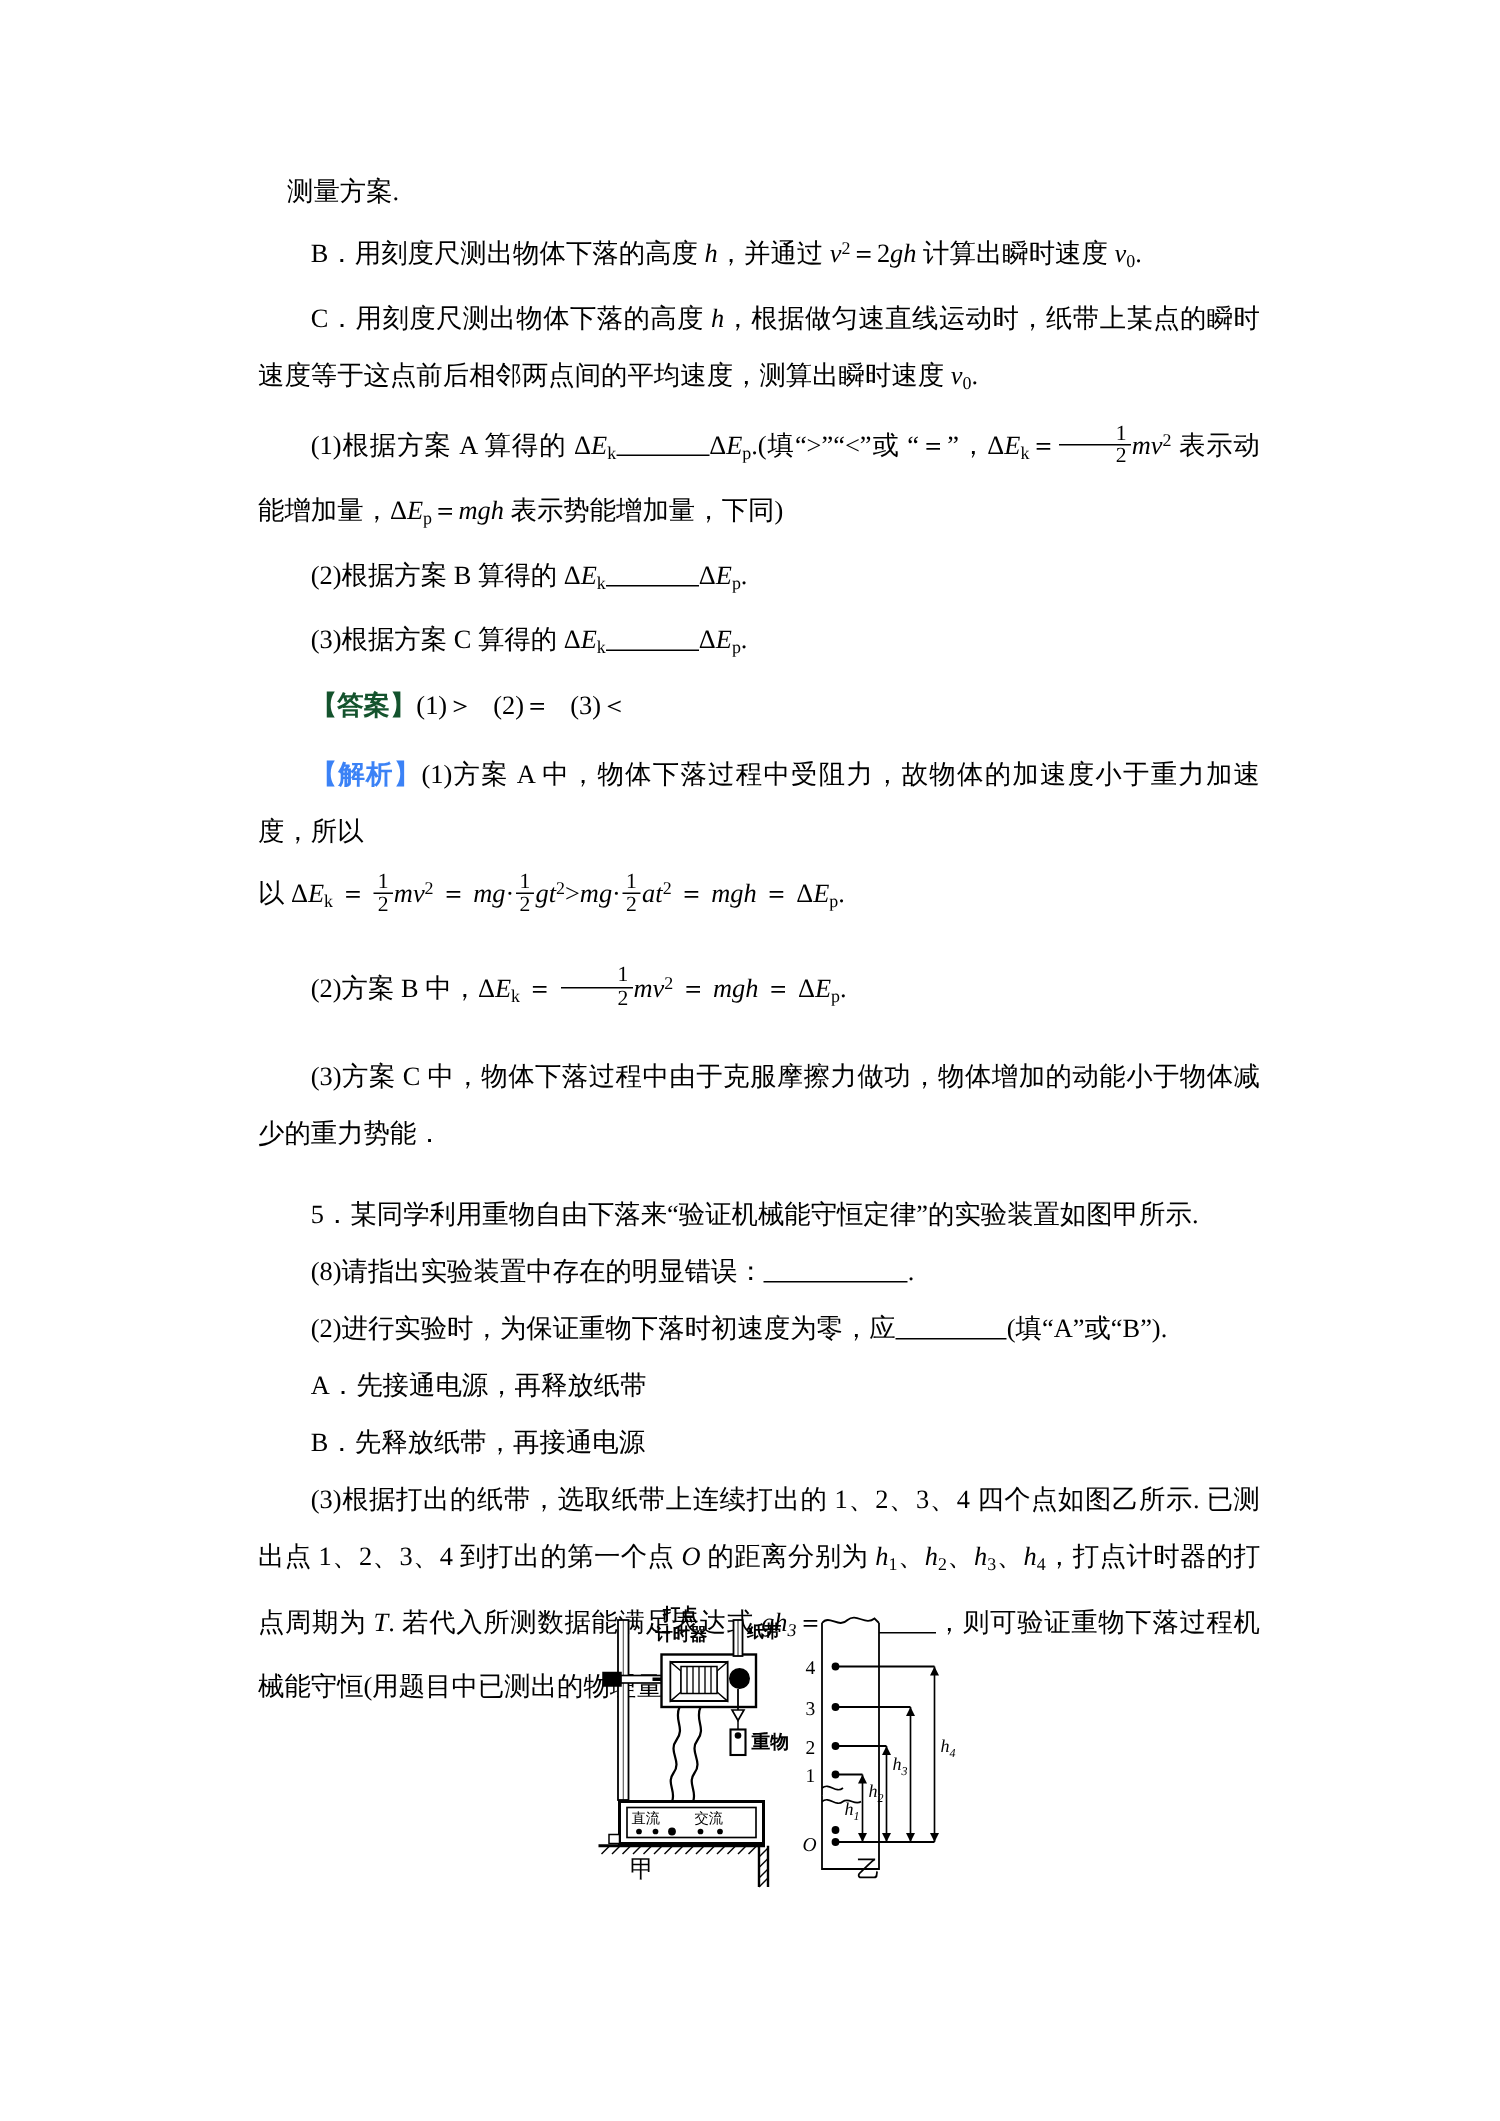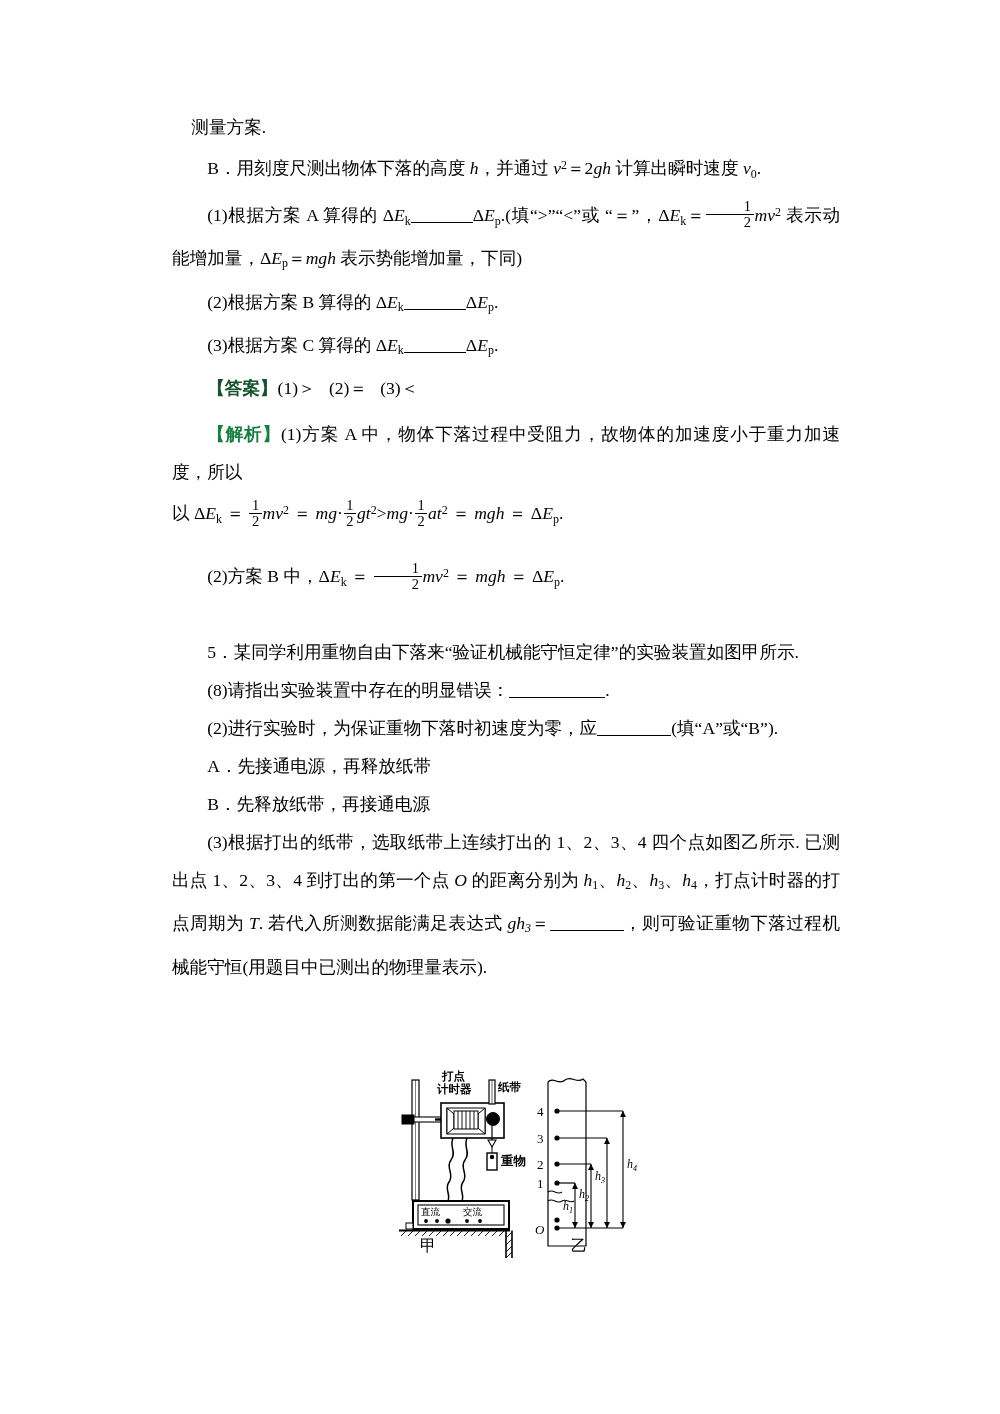--- a/index.html
+++ b/index.html
@@ -56,21 +56,21 @@
     font-style: normal;
   }
   .frac .num { display: block; padding: 0 0.18em; }
   .frac .den { display: block; border-top: 1.1px solid #000; padding: 0 0.18em; }
 
   .blank-s { display: inline-block; border-bottom: 1.2px solid #000; width: 62px; vertical-align: -2px; }
   .blank-m { display: inline-block; border-bottom: 1.2px solid #000; width: 74px; vertical-align: -2px; }
   .blank-l { display: inline-block; border-bottom: 1.2px solid #000; width: 96px; vertical-align: -2px; }
 
   .tag-answer { color: #14532d; font-weight: bold; }
-  .tag-analysis { color: #15803d; font-weight: bold; }
+  .tag-analysis { color: #3b82f6; font-weight: bold; }
 
   .gap-lg { height: 16px; }
   .gap-sm { height: 8px; }
 
   .fig-wrap {
     position: absolute;
     left: 385px;
     top: 1068px;
     width: 260px;
     height: 200px;
@@ -94,20 +94,23 @@
 
     <p class="line indent1">
       <span>测量方案.</span>
     </p>
 
 
     <p class="line indent">
       B．用刻度尺测出物体下落的高度 <span class="it">h</span>，并通过 <span class="it">v</span><span class="sup">2</span>＝2<span class="it">gh</span> 计算出瞬时速度 <span class="it">v</span><span class="sub">0</span>.
     </p>
 
+    <p class="line indent">
+      C．用刻度尺测出物体下落的高度 <span class="it">h</span>，根据做匀速直线运动时，纸带上某点的瞬时速度等于这点前后相邻两点间的平均速度，测算出瞬时速度 <span class="it">v</span><span class="sub">0</span>.
+    </p>
 
     <p class="line indent">
       (1)根据方案 A 算得的 Δ<span class="it">E</span><span class="sub">k</span><span class="blank-s"></span>Δ<span class="it">E</span><span class="sub">p</span>.(填“&gt;”“&lt;”或 “＝”，Δ<span class="it">E</span><span class="sub">k</span>＝<span class="frac"><span class="num">1</span><span class="den">2</span></span><span class="it">mv</span><span class="sup">2</span> 表示动能增加量，Δ<span class="it">E</span><span class="sub">p</span>＝<span class="it">mgh</span> 表示势能增加量，下同)
     </p>
 
     <p class="line indent">
       (2)根据方案 B 算得的 Δ<span class="it">E</span><span class="sub">k</span><span class="blank-s"></span>Δ<span class="it">E</span><span class="sub">p</span>.
     </p>
 
     <p class="line indent">
@@ -129,20 +132,23 @@
     </p>
 
     <div class="gap-lg"></div>
 
     <p class="line indent">
       (2)方案 B 中，Δ<span class="it">E</span><span class="sub">k</span> ＝ <span class="frac"><span class="num">1</span><span class="den">2</span></span><span class="it">mv</span><span class="sup">2</span> ＝ <span class="it">mgh</span> ＝ Δ<span class="it">E</span><span class="sub">p</span>.
     </p>
 
     <div class="gap-lg"></div>
 
+    <p class="line indent">
+      <span>(3)方案 C 中，物体下落过程中由于克服摩擦力做功，物体增加的动能小于物体减少的重力势能．</span>
+    </p>
 
     <div class="gap-lg"></div>
 
     <p class="line indent">
       <span>5．某同学利用重物自由下落来“验证机械能守恒定律”的实验装置如图甲所示.</span>
     </p>
 
     <p class="line indent">
       <span>(8)请指出实验装置中存在的明显错误：</span><span class="blank-l"></span><span>.</span>
     </p>

